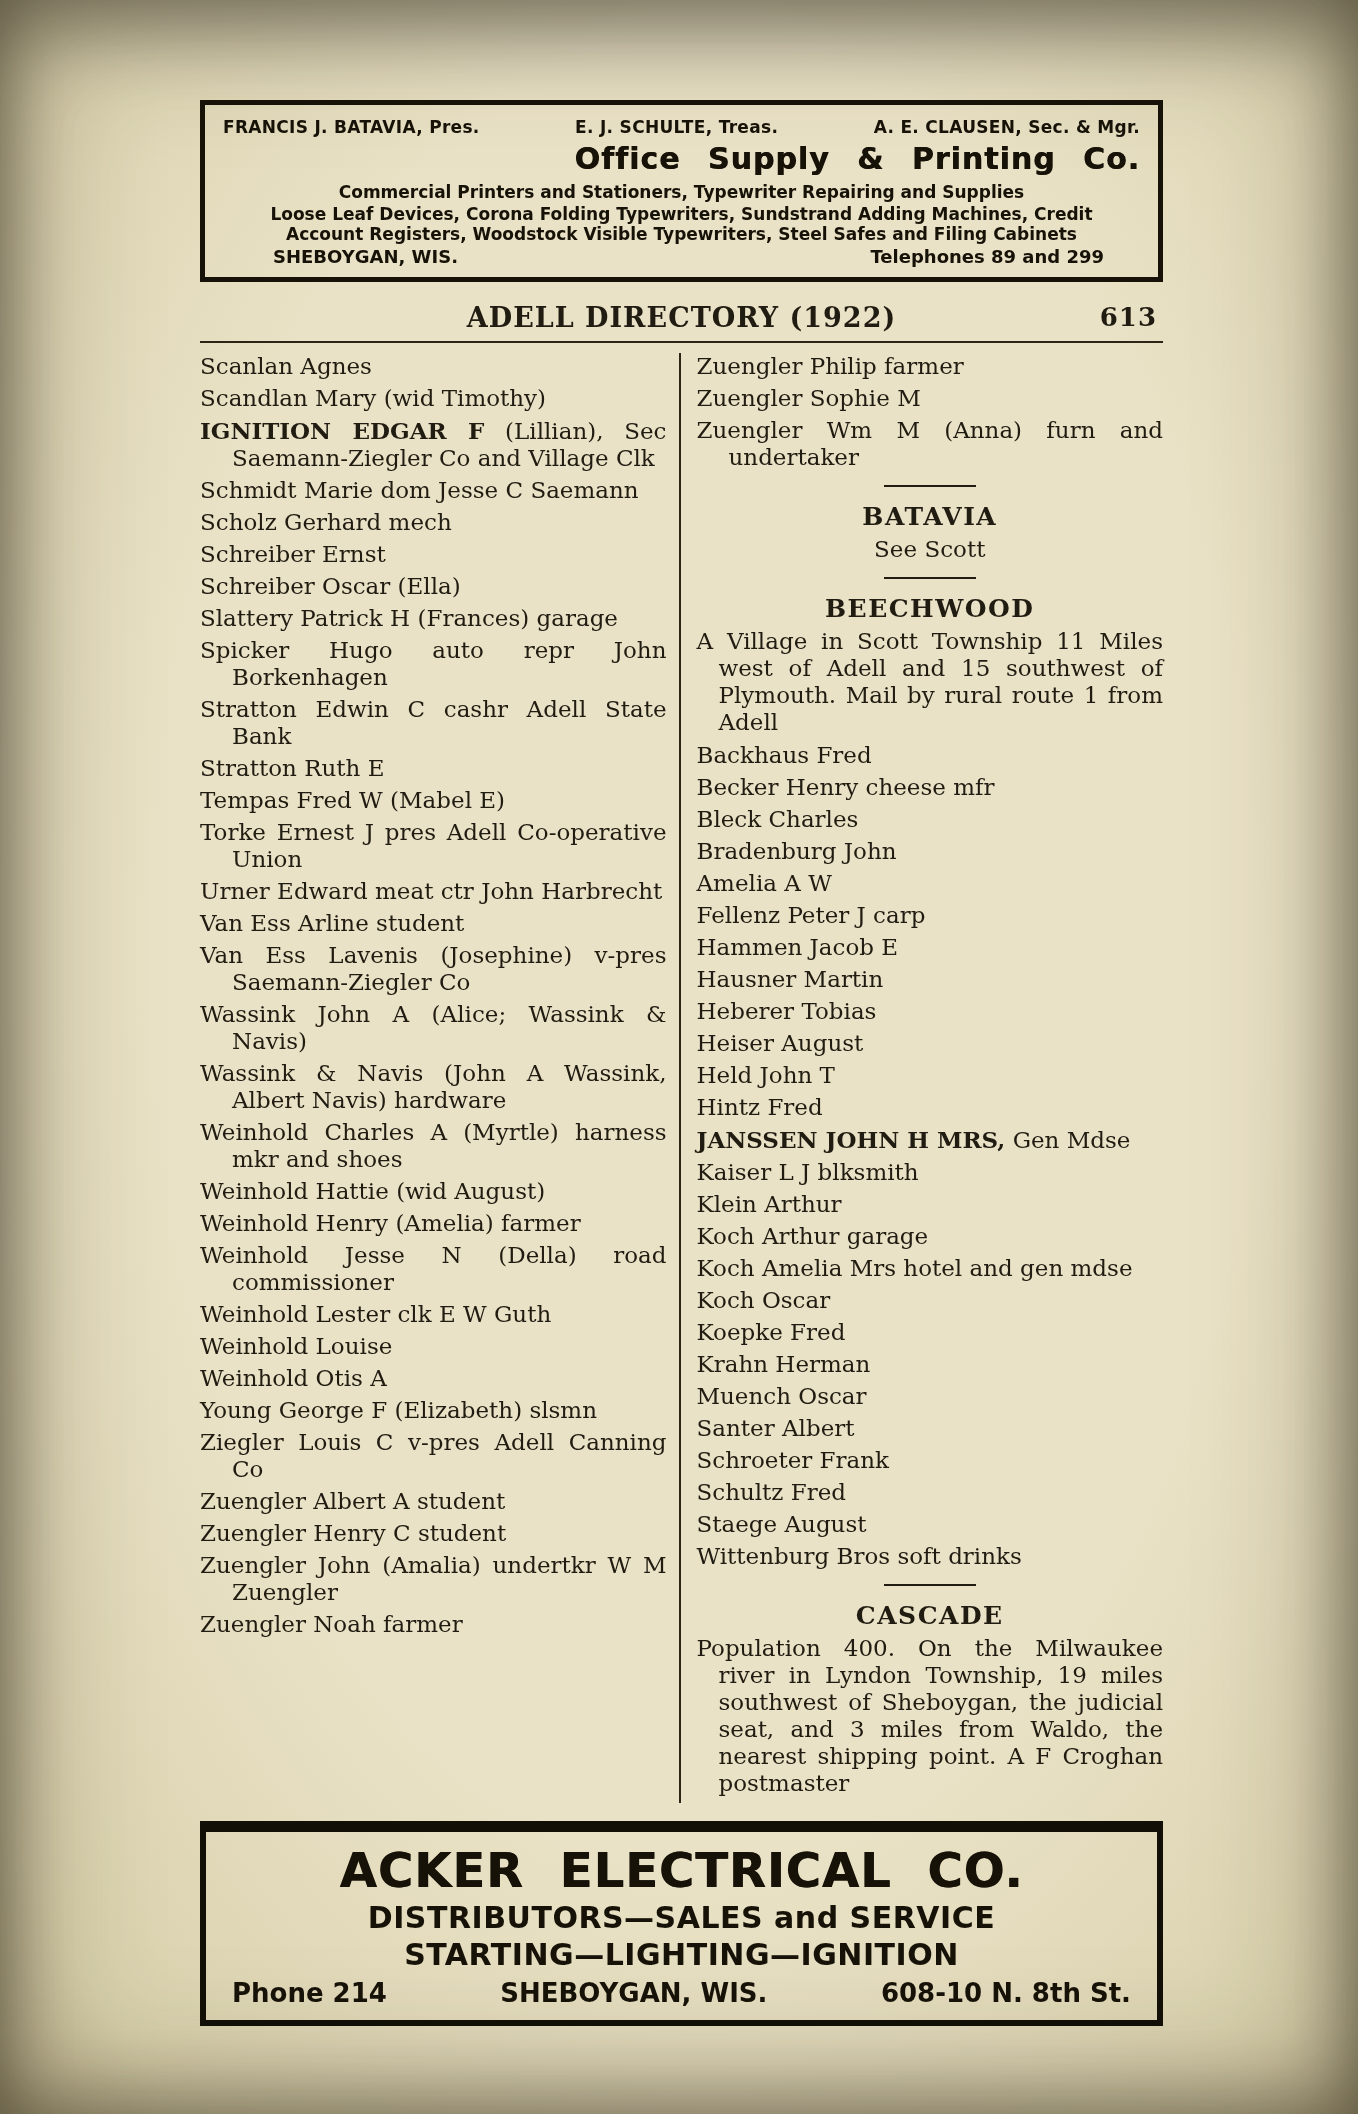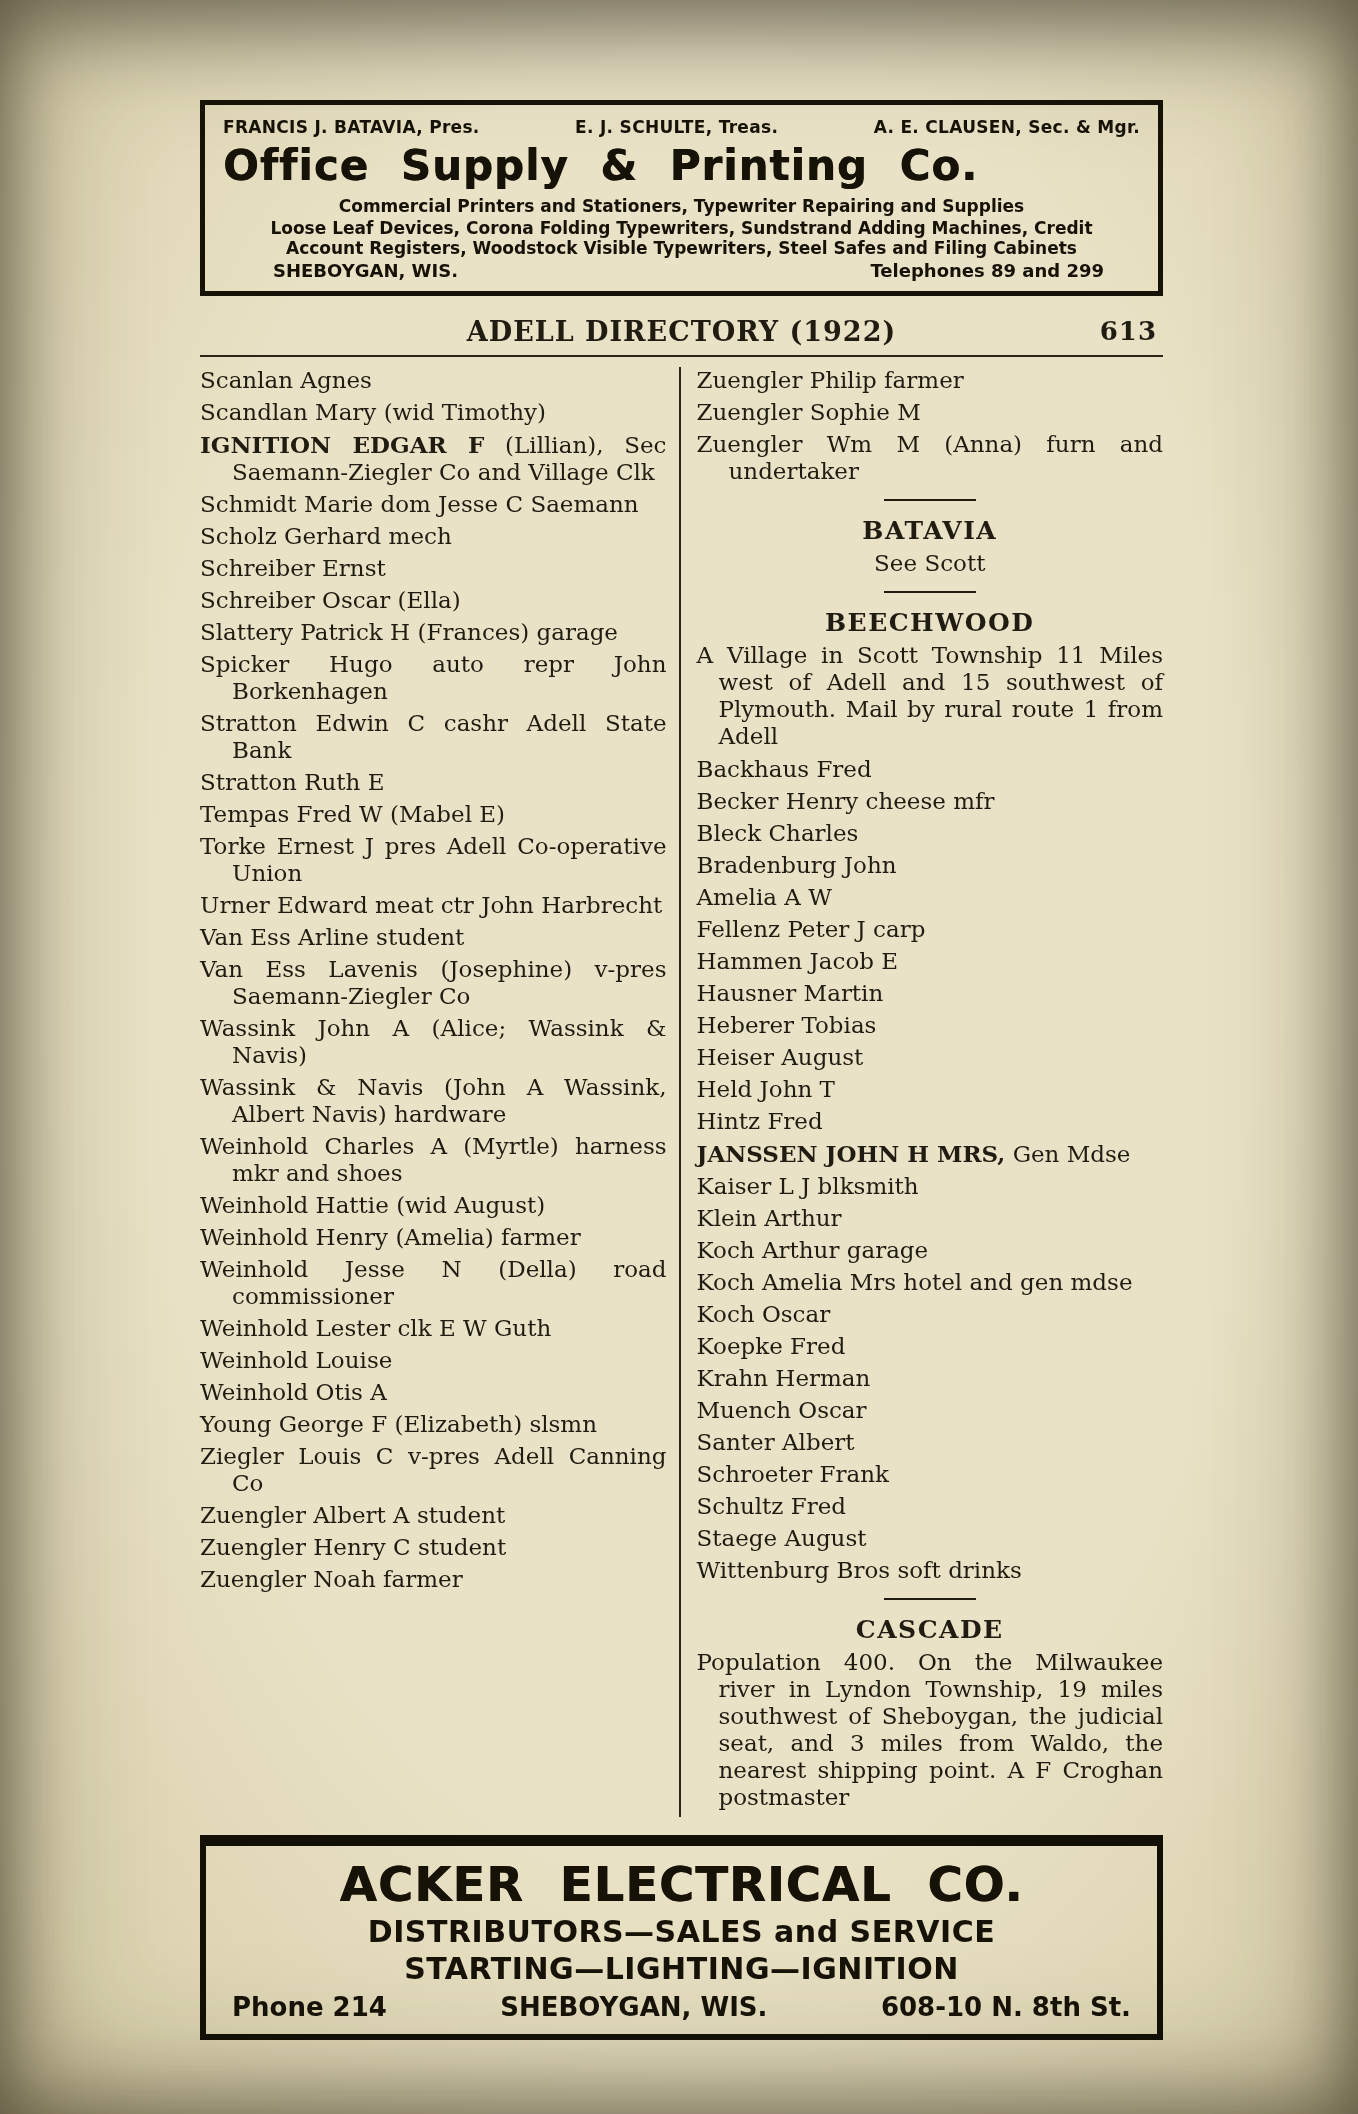--- a/index.html
+++ b/index.html
@@ -23,21 +23,21 @@
   
   .ad-box{
     border:5px solid #161208;
     background:transparent;
     font-family:"DejaVu Sans","Liberation Sans",sans-serif;
     color:#171208;
   }
   .top-ad{padding:12px 18px 10px 18px;}
   .officers{display:flex;justify-content:space-between;font-size:17px;font-weight:bold;letter-spacing:.3px;}
   .top-ad-title{
-    text-align:left;font-size:42px;font-weight:bold;letter-spacing:1px;word-spacing:16px;
+    text-align:right;font-size:30px;font-weight:bold;letter-spacing:1px;word-spacing:16px;
     margin:4px 0 6px 0;text-shadow:.6px 0 0 currentColor;
   }
   .top-ad-tagline{text-align:center;font-size:17px;font-weight:bold;}
   .top-ad-services{text-align:center;font-size:17px;font-weight:bold;margin:2px 26px 0 26px;}
   .top-ad-bottom{display:flex;justify-content:space-between;font-size:18px;font-weight:bold;margin-top:2px;padding:0 36px 0 50px;}
   
   .running-head{
     position:relative;text-align:center;
     font-size:27px;font-weight:bold;letter-spacing:1px;
     margin:20px 0 8px 0;
@@ -116,20 +116,21 @@
         <p class="entry">Weinhold Hattie (wid August)</p>
         <p class="entry">Weinhold Henry (Amelia) farmer</p>
         <p class="entry">Weinhold Jesse N (Della) road commissioner</p>
         <p class="entry">Weinhold Lester clk E W Guth</p>
         <p class="entry">Weinhold Louise</p>
         <p class="entry">Weinhold Otis A</p>
         <p class="entry">Young George F (Elizabeth) slsmn</p>
         <p class="entry">Ziegler Louis C v-pres Adell Canning Co</p>
         <p class="entry">Zuengler Albert A student</p>
         <p class="entry">Zuengler Henry C student</p>
+        <p class="entry">Zuengler John (Amalia) undertkr W M Zuengler</p>
         <p class="entry">Zuengler Noah farmer</p>
       </div>
     <div class="col col-right" id="col-right">
         <p class="entry">Zuengler Philip farmer</p>
         <p class="entry">Zuengler Sophie M</p>
         <p class="entry">Zuengler Wm M (Anna) furn and undertaker</p>
         <hr class="section-divider">
         <div class="section-heading">BATAVIA</div>
         <div class="section-subheading">See Scott</div>
         <hr class="section-divider">

